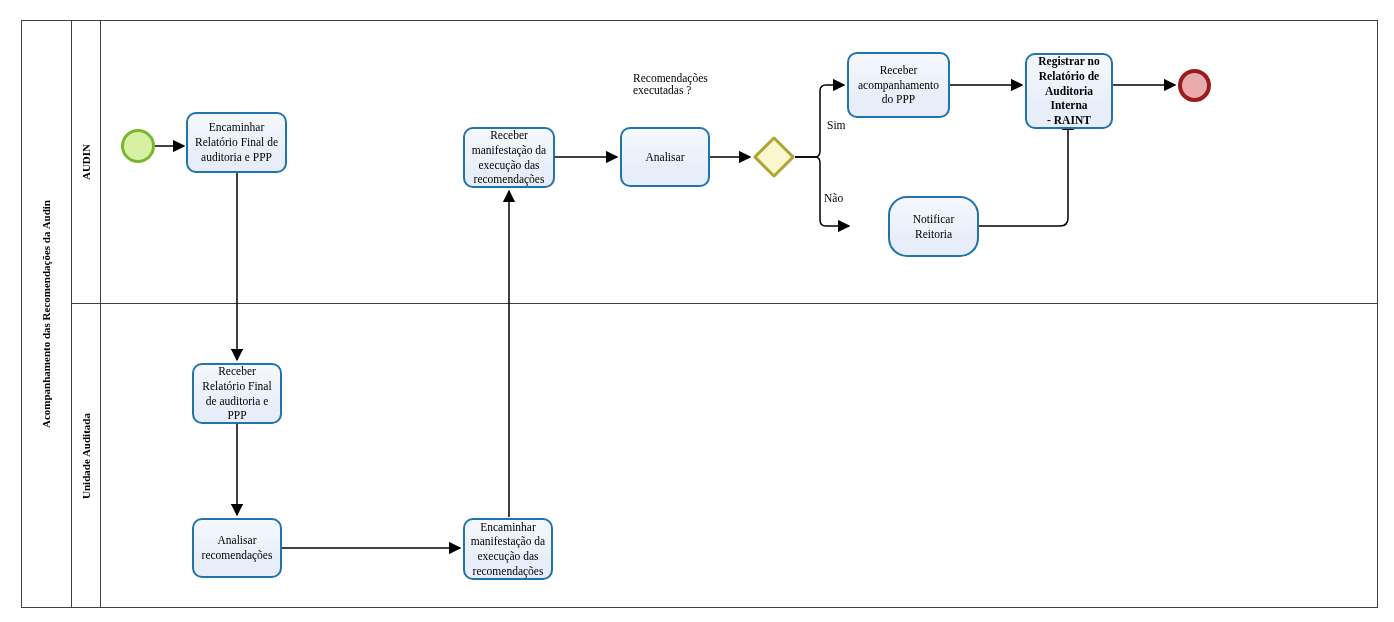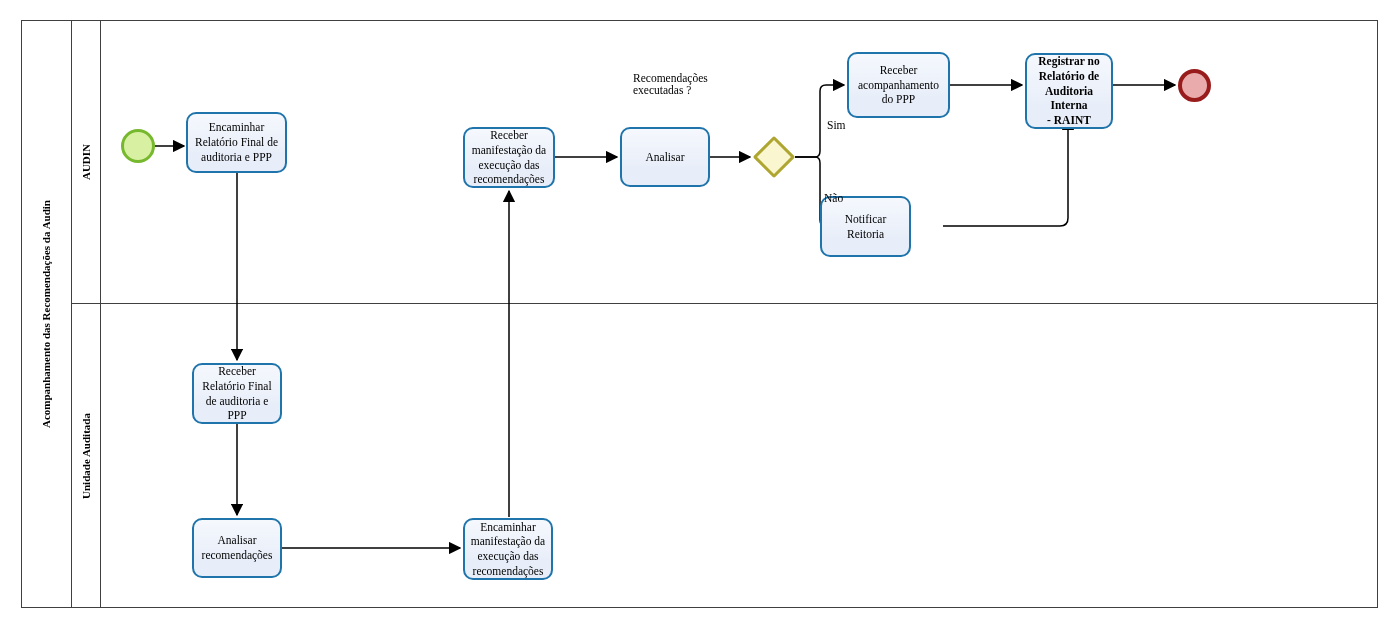--- a/index.html
+++ b/index.html
@@ -54,21 +54,21 @@
     background:var(--gateway_fill,#f9f6d0);
     border-radius:2px;
   }
   .flow-label { position:absolute; font-size:11.5px; white-space:pre-line; }
   
   #t-encaminhar-relatorio     { left:186px; top:112px; width:101px; height:61px; }
   #t-receber-manifestacao     { left:463px; top:127px; width:92px;  height:61px; }
   #t-analisar                 { left:620px; top:127px; width:90px;  height:60px; }
   #t-encerrar                 { left:847px; top:52px;  width:103px; height:66px; }
   #t-registrar                { left:1025px;top:53px;  width:88px;  height:76px;font-weight:bold; }
-  #t-notificar                { left:820px; top:196px; width:91px;  height:61px; }
+  #t-notificar                { left:888px; top:196px; width:91px;  height:61px;border-radius:19px; }
   #t-receber-relatorio        { left:192px; top:363px; width:90px;  height:61px; }
   #t-analisar-recomendacoes   { left:192px; top:518px; width:90px;  height:60px; }
   #t-encaminhar-manifestacao  { left:463px; top:518px; width:90px;  height:62px; }
   #lbl-question { left:633px; top:72px;  text-align:left; }
   #lbl-sim      { left:827px; top:119px; }
   #lbl-nao      { left:824px; top:192px;font-family:Liberation Serif, serif; }
 </style>
 </head>
 <body>
 

